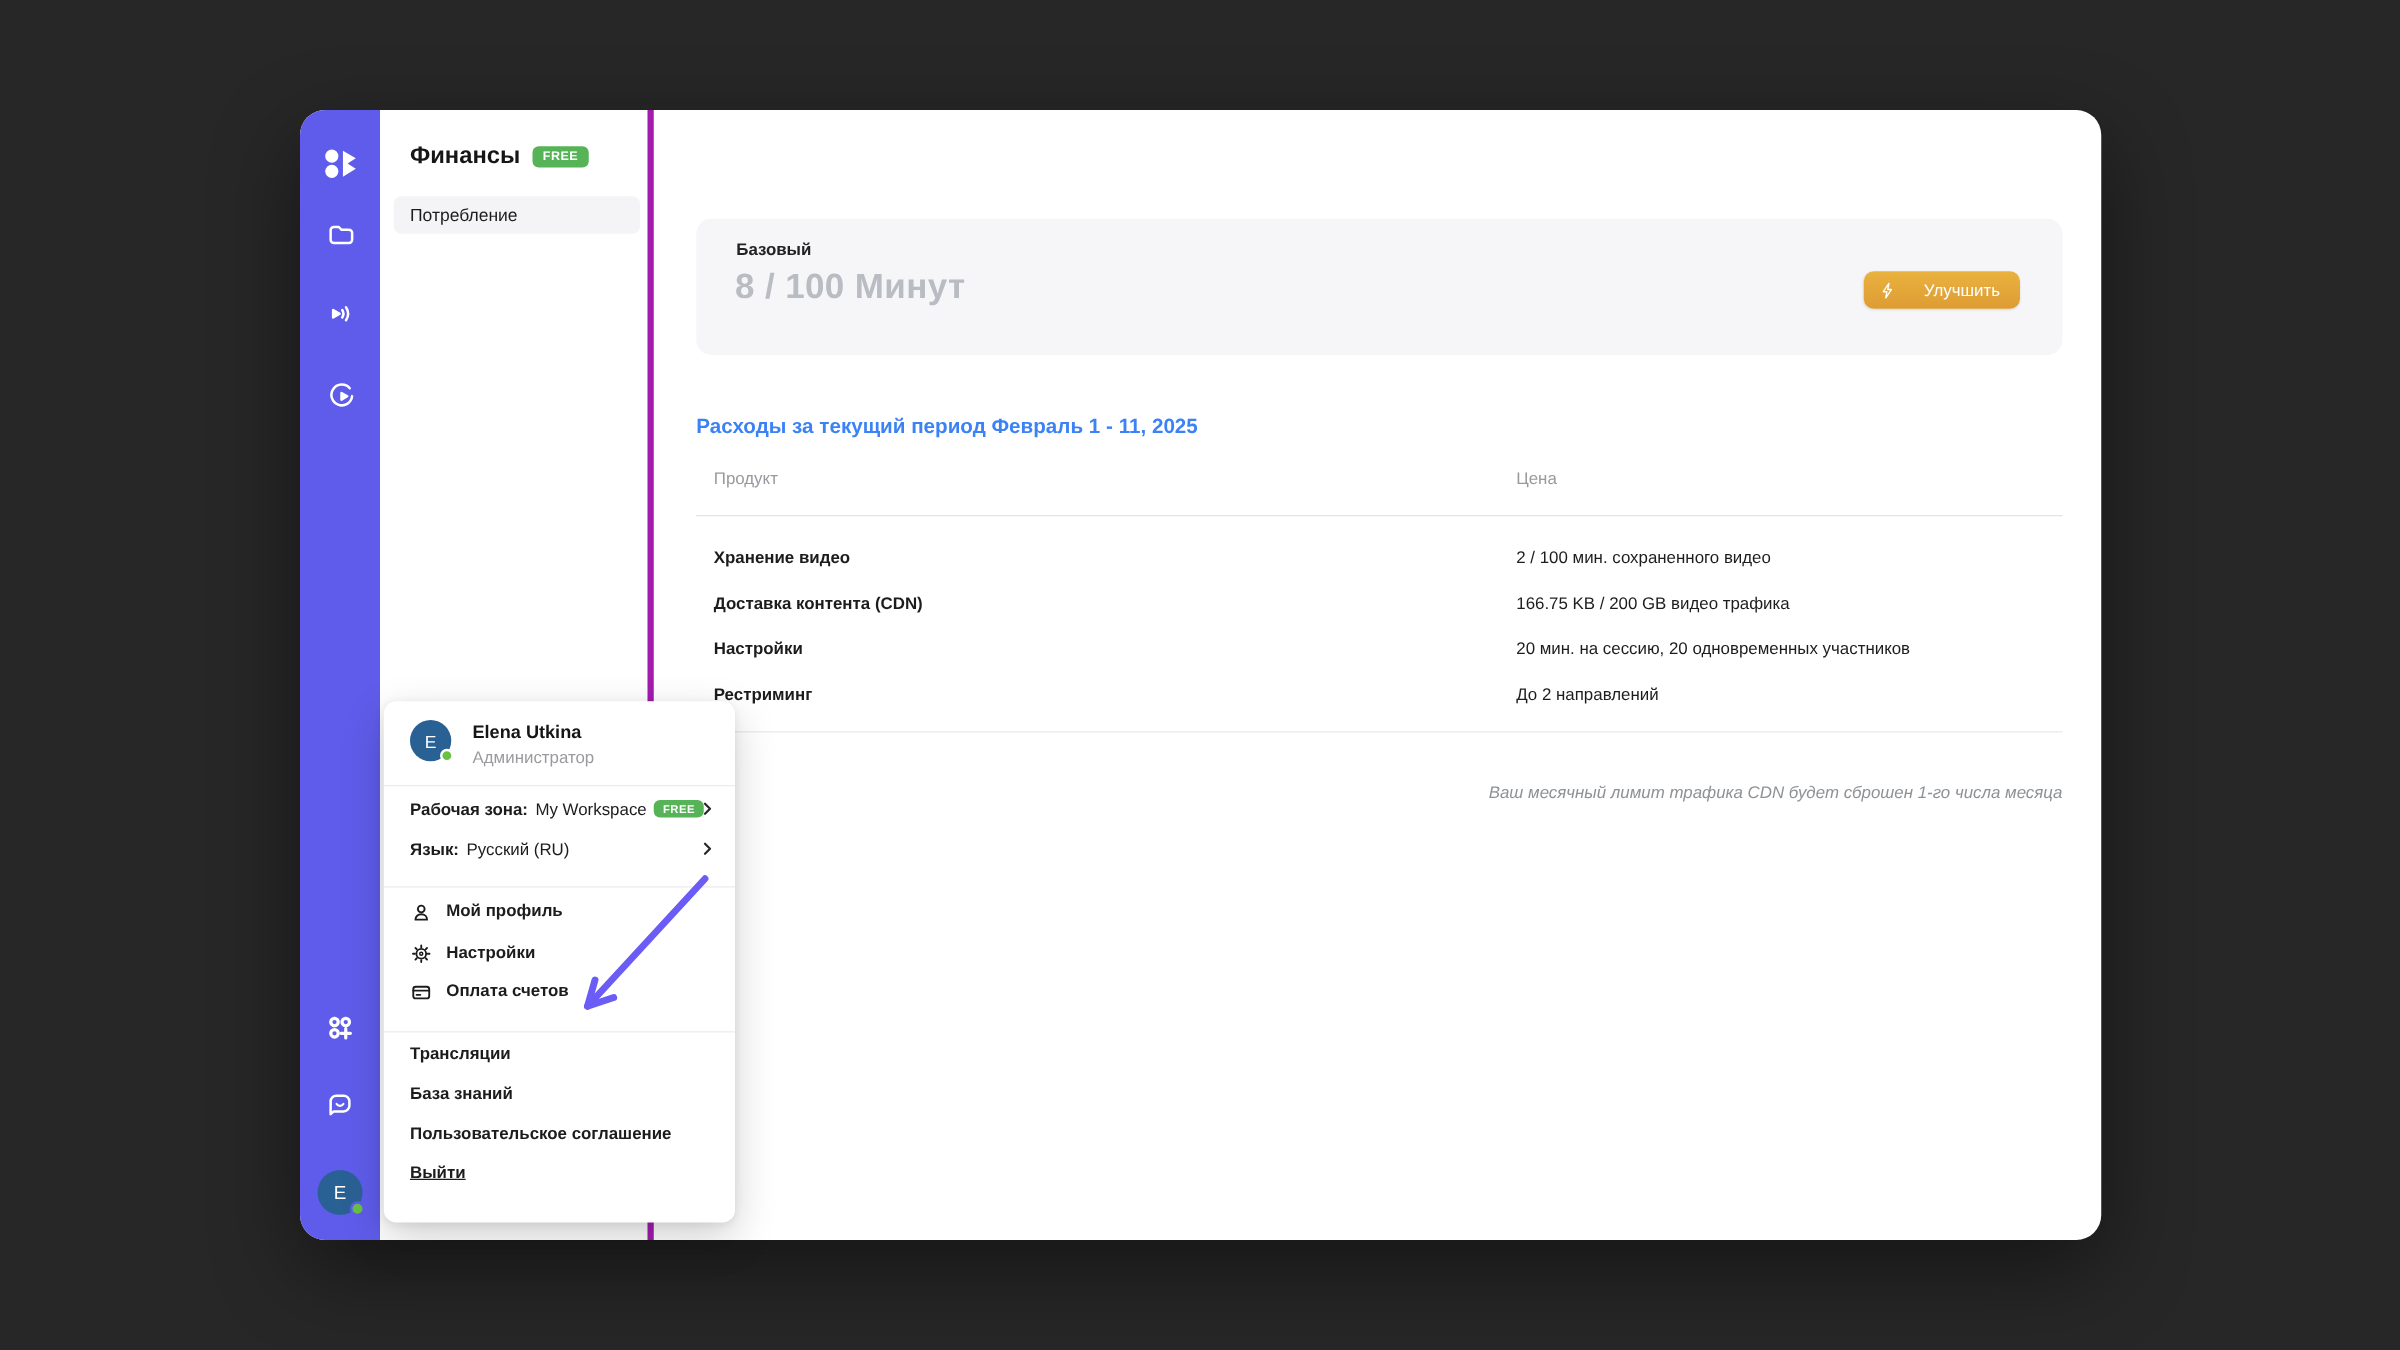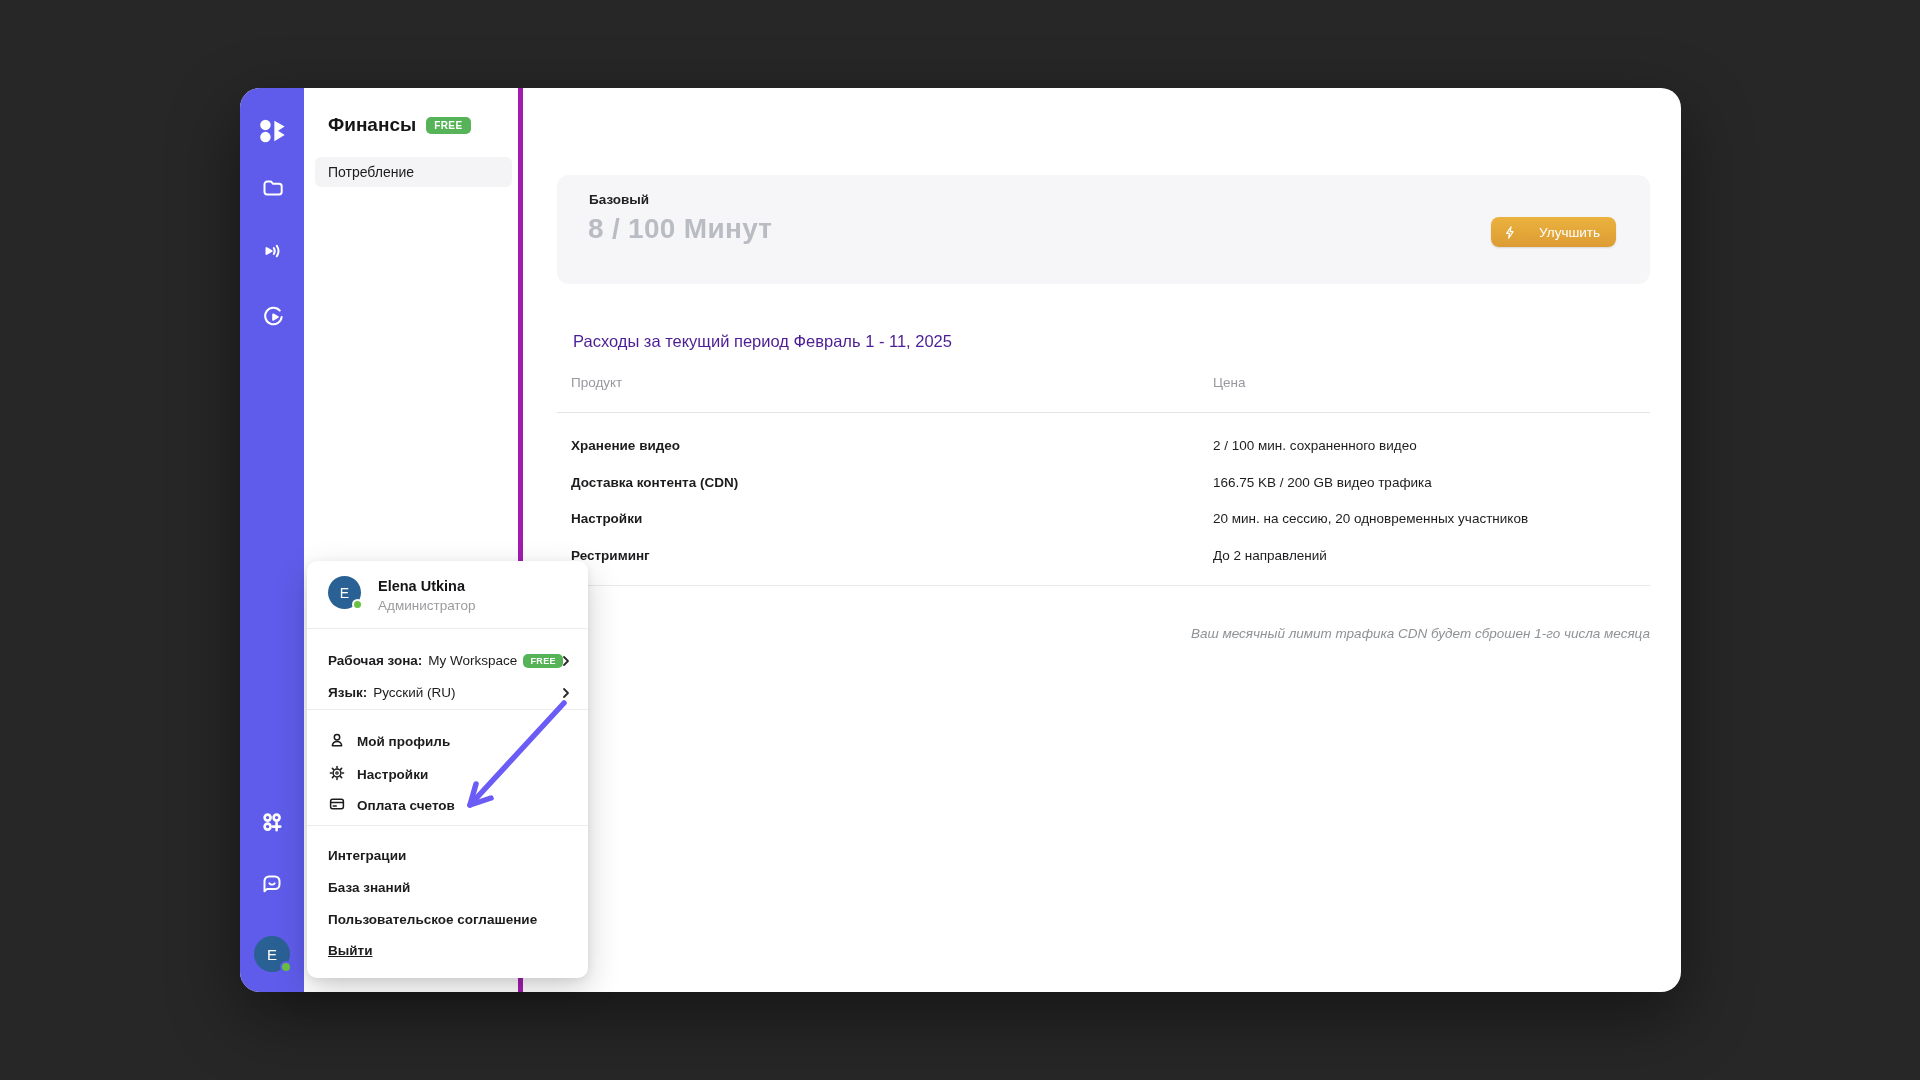--- a/index.html
+++ b/index.html
@@ -38,39 +38,39 @@
   .plans-link{position:absolute;right:33px;top:33px;display:flex;align-items:center;gap:7px;color:#5b58e8;
               font-size:13.5px;font-weight:500;cursor:pointer;white-space:nowrap;}
 
   .plan-card{position:absolute;left:34px;top:87px;width:1093px;height:109px;background:#f6f6f8;border-radius:12px;}
   .plan-name{position:absolute;left:32px;top:17px;font-size:13.5px;font-weight:700;color:#222;}
   .plan-usage{position:absolute;left:31px;top:38px;font-size:28px;font-weight:700;color:#b9bcc2;letter-spacing:.3px;}
   .upgrade-btn{position:absolute;right:34px;top:42px;height:30px;padding:0 16px 0 12px;border:none;border-radius:8px;
                background:linear-gradient(180deg,#eab23f,#dd9c33);color:#fff;font-size:13.5px;font-weight:400;
                display:flex;align-items:center;gap:21px;cursor:pointer;box-shadow:0 1px 2px rgba(0,0,0,.12);}
 
-  .section-title{position:absolute;left:34px;top:230px;font-size:16.5px;font-weight:400;color:#4c1d95;margin-left:16px;}
+  .section-title{position:absolute;left:34px;top:230px;font-size:16.5px;font-weight:700;color:#3b82f6;}
 
   .tbl-head{position:absolute;top:287px;font-size:13.5px;color:#97999e;}
   .tbl-divider{position:absolute;left:34px;right:31px;height:1px;background:#e2e3e5;}
   .tbl-label{position:absolute;font-size:13.5px;font-weight:700;color:#1c1c1e;white-space:nowrap;}
   .tbl-value{position:absolute;font-size:13.5px;color:#1d1d1f;white-space:nowrap;}
   .col1{left:48px;} .col2{left:690px;}
   .footnote{position:absolute;right:31px;top:524px;font-size:13.5px;color:#8e9296;font-style:italic;}
 
   
   .user-menu{position:absolute;left:307px;top:561px;width:281px;height:417px;background:#fff;border-radius:10px;
              box-shadow:0 12px 34px rgba(0,0,0,.18), 0 2px 8px rgba(0,0,0,.08);z-index:30;}
   .menu-avatar{position:absolute;left:21px;top:15px;width:33px;height:33px;border-radius:50%;background:#2a6195;color:#fff;
                display:flex;align-items:center;justify-content:center;font-size:14px;}
   .menu-avatar .online-dot{border-color:#ffffff;width:11px;height:11px;}
   .menu-name{position:absolute;left:71px;top:17px;font-size:14.5px;font-weight:700;color:#151517;}
   .menu-role{position:absolute;left:71px;top:37px;font-size:13.5px;color:#9b9b9f;}
   .menu-divider{position:absolute;left:0;right:0;height:1px;background:#ececee;}
-  .menu-row{position:absolute;left:0;right:0;height:28px;display:flex;align-items:flex-end;gap:6px;padding-left:21px;
+  .menu-row{position:absolute;left:0;right:0;height:28px;display:flex;align-items:flex-start;gap:6px;padding-left:21px;
             font-size:13.5px;color:#1c1c1e;cursor:pointer;}
   .menu-row .lbl{font-weight:700;}
   .menu-row .ico{width:18px;height:18px;margin-right:5px;color:#1c1c1e;display:flex;align-items:center;justify-content:center;}
   .menu-row.plain{font-weight:700;}
   .chevron{position:absolute;right:17px;width:10px;height:14px;color:#2a2a2c;}
 
   
   .arrow-annotation{position:absolute;left:440px;top:680px;z-index:40;pointer-events:none;}
 </style>
 </head>
@@ -221,21 +221,21 @@
         <svg width="18" height="18" viewBox="0 0 24 24" fill="none" stroke="currentColor" stroke-width="2" stroke-linecap="round" stroke-linejoin="round">
           <rect x="3.5" y="5.8" width="17" height="12.4" rx="2.6"></rect>
             <path d="M3.5 10 h17"></path>
             <path d="M7 14.5 h4"></path>
         </svg>
       </span>
       <span class="lbl">Оплата счетов</span>
     </div>
     <div class="menu-divider" style="top:264px;"></div>
 
-    <div class="menu-row plain" style="top:274px;">Интеграции</div>
+    <div class="menu-row plain" style="top:274px;">Трансляции</div>
     <div class="menu-row plain" style="top:306px;">База знаний</div>
     <div class="menu-row plain" style="top:338px;">Пользовательское соглашение</div>
     <div class="menu-row plain" style="top:369px;text-decoration:underline;">Выйти</div>
   </div>
 
   <svg class="arrow-annotation" width="170" height="140" viewBox="0 0 170 140">
     <g stroke="#6b5cf6" stroke-width="5.5" stroke-linecap="round" fill="none">
       <path d="M124 23 L30 125"></path>
       <path d="M30 125 L51 118 M30 125 L36 104"></path>
     </g>

